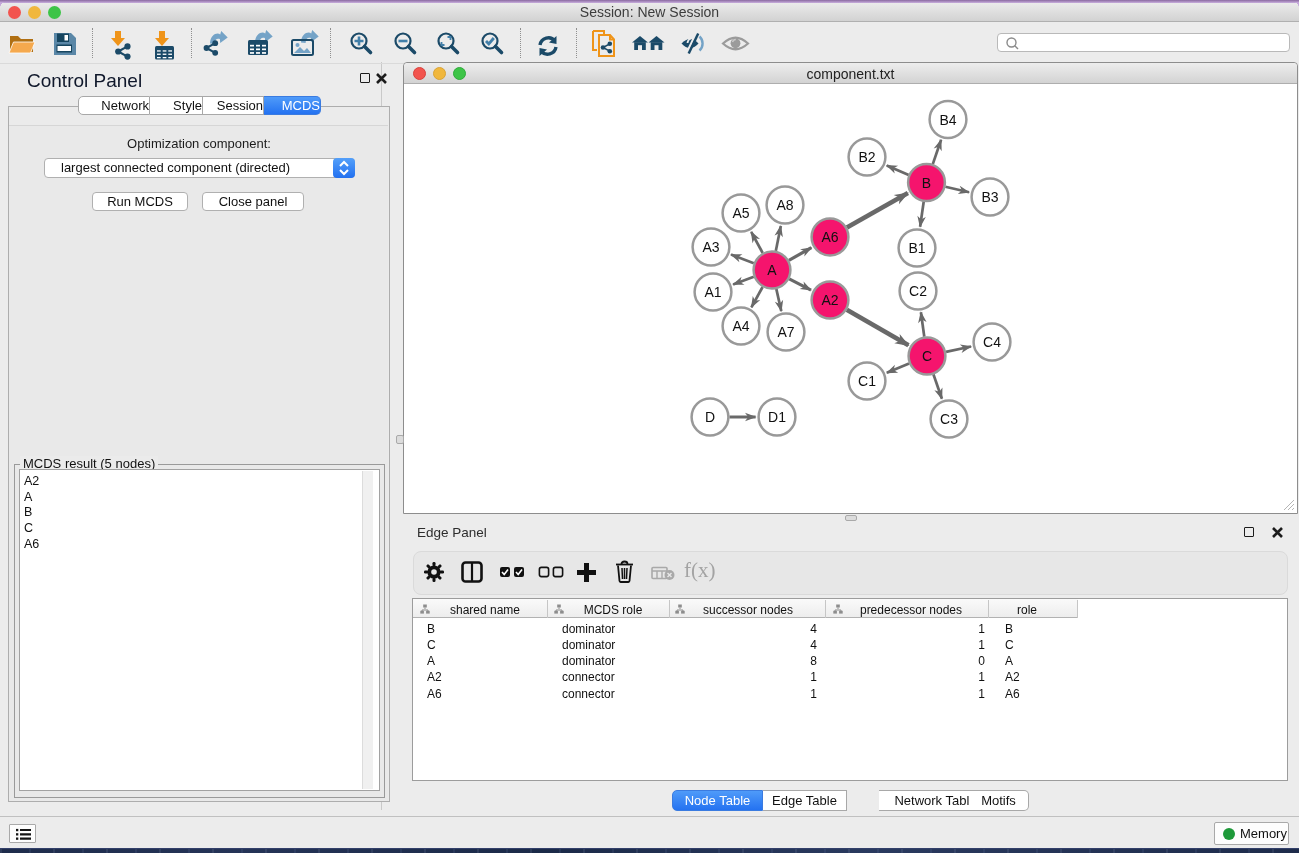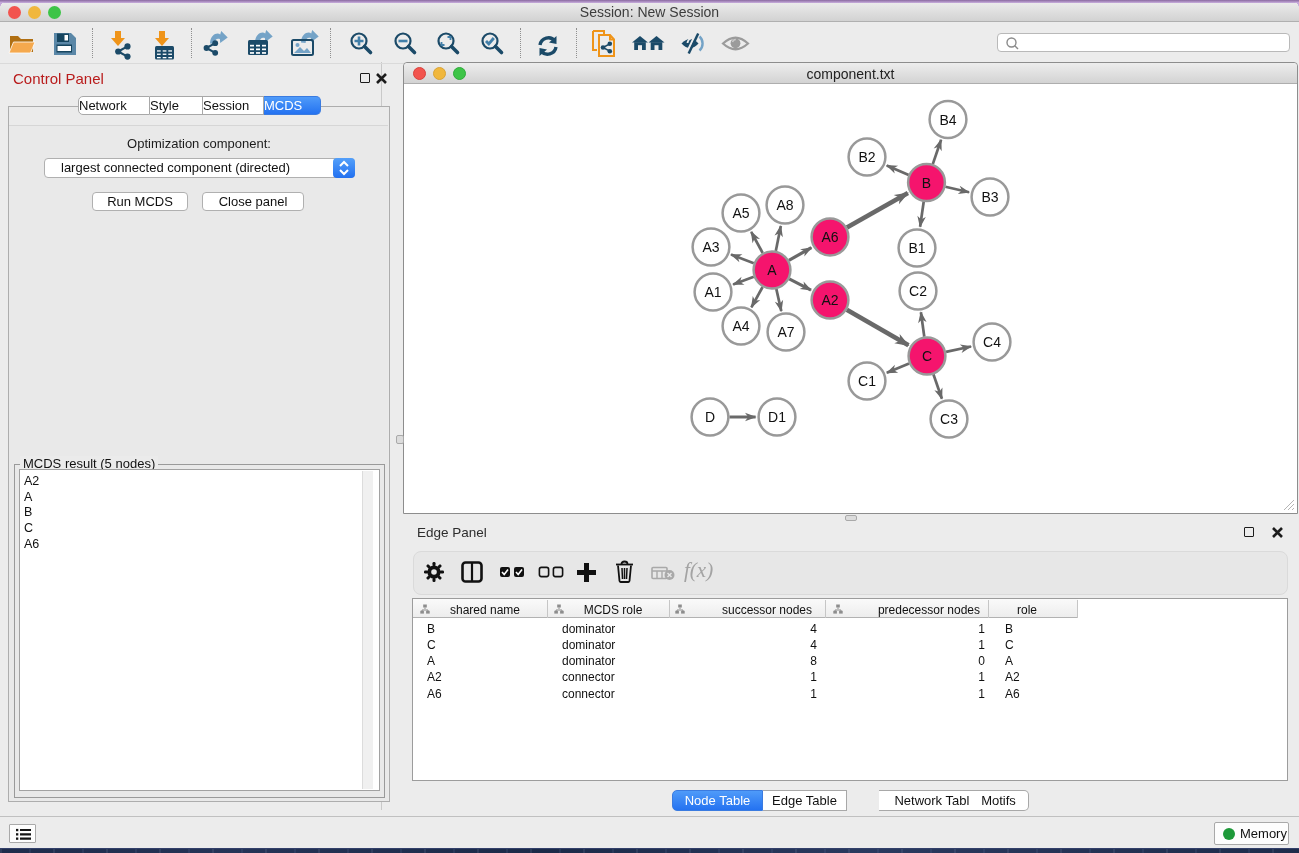--- a/index.html
+++ b/index.html
@@ -6,25 +6,25 @@
 #top{position:absolute;left:0;top:0;width:1299px;height:3px;
  background:linear-gradient(#8a6aa0,#c9aede)}
 .corner{position:absolute;top:2px;width:5px;height:5px}
 #titlebar{position:absolute;left:0;top:2px;width:1299px;height:20px;
  background:linear-gradient(#ececec,#d2d2d2);border-bottom:1px solid #b0b0b0;border-radius:5px 5px 0 0}
 .tl{position:absolute;top:4px;width:13px;height:13px;border-radius:50%}
 #titletext{position:absolute;top:2px;width:100%;text-align:center;font-size:14px;color:#3c3c3c}
 .tsep{position:absolute;top:28px;height:30px;border-left:1px dotted #8f8f8f}
 #search{position:absolute;left:997px;top:33px;width:293px;height:19px;background:#fff;
  border:1px solid #b9b9b9;border-radius:4px}
-#cptitle{position:absolute;left:13px;top:70px;font-size:15px;color:#b91c1c}
+#cptitle{position:absolute;left:27px;top:70px;font-size:19px;color:#0f172a}
 #cpbox{position:absolute;left:8px;top:106px;width:382px;height:696px;border:1px solid #adadad;background:#ebebeb}
 #cpbox2{position:absolute;left:9px;top:125px;width:379px;height:676px;background:#e9e9e9;border-top:1px solid #d6d6d6}
 .tab{position:absolute;top:96px;height:19px;background:#fff;border:1px solid #a8a8a8;
- font-size:13px;text-align:left;color:#111;line-height:18px}
+ font-size:13px;text-align:right;color:#111;line-height:18px}
 .tabsel{background:linear-gradient(#4f9bf9,#2472f1);color:#fff;border-color:#3a7be0}
 #optlab{position:absolute;left:8px;top:136px;width:382px;text-align:center;font-size:13px;color:#1c1c1c}
 #sel{position:absolute;left:44px;top:158px;width:311px;height:20px;background:#fff;
  border:1px solid #b0b0b0;border-radius:4px;font-size:13px;line-height:18px;color:#111;
  padding-left:16px}
 #stepper{position:absolute;left:333px;top:158px;width:22px;height:20px;border-radius:4px;
  background:linear-gradient(#54a0fa,#2270f0)}
 .btn{position:absolute;top:192px;height:19px;background:#fff;border:1px solid #b0b0b0;
  border-radius:4px;font-size:13px;text-align:center;line-height:17px;color:#111}
 #grp{position:absolute;left:14px;top:464px;width:371px;height:334px;border:1px solid #9a9a9a}
@@ -358,21 +358,21 @@
     <line x1="1" y1="4.5" x2="18" y2="4.5" stroke="#111" stroke-width="1.8"></line>
     <path d="M6.5,4 Q6.5,1.5 9.5,1.5 Q12.5,1.5 12.5,4" fill="none" stroke="#111" stroke-width="1.8"></path>
     <path d="M7,8 L7.5,19 M9.5,8 L9.5,19 M12,8 L11.5,19" stroke="#111" stroke-width="1.5" fill="none"></path>
   </svg>
 <svg style="position:absolute;left:651px;top:566px" width="24" height="14">
     <rect x="1" y="1.5" width="15" height="11" rx="1" fill="none" stroke="#a9a9a9" stroke-width="1.6"></rect>
     <path d="M1,5 H16 M6,5 V12.5 M11,5 V12.5" stroke="#a9a9a9" stroke-width="1.4"></path>
     <circle cx="18.5" cy="9" r="5" fill="#a9a9a9"></circle>
     <path d="M16.5,7 l4,4 m0,-4 l-4,4" stroke="#e8e8e8" stroke-width="1.4"></path>
   </svg>
-<div style="position:absolute;left:684px;top:558px;font-family:'Liberation Serif',serif;font-style:italic;font-size:21px;color:#a3a3a3">f(x)</div>
+<div style="position:absolute;left:684px;top:558px;font-family:'Liberation Serif',serif;font-size:21px;color:#a3a3a3">f(x)</div>
 <div id="tbl"></div>
 <div id="thead"></div>
 <svg style="position:absolute;left:420px;top:604px" width="10" height="10">
     <rect x="3.2" y="0.5" width="3.6" height="3" fill="#8d8d8d"></rect>
     <path d="M5,3.5 V5 M2,7.2 V6 H8 V7.2" stroke="#8d8d8d" stroke-width="1" fill="none"></path>
     <rect x="0.3" y="6.8" width="3.6" height="2.8" fill="#8d8d8d"></rect>
     <rect x="6.1" y="6.8" width="3.6" height="2.8" fill="#8d8d8d"></rect>
   </svg>
 <div class="th" style="left:430px;width:110px;text-align:center">shared name</div>
 <svg style="position:absolute;left:554px;top:604px" width="10" height="10">
@@ -381,28 +381,28 @@
     <rect x="0.3" y="6.8" width="3.6" height="2.8" fill="#8d8d8d"></rect>
     <rect x="6.1" y="6.8" width="3.6" height="2.8" fill="#8d8d8d"></rect>
   </svg>
 <div class="th" style="left:563px;width:100px;text-align:center">MCDS role</div>
 <svg style="position:absolute;left:675px;top:604px" width="10" height="10">
     <rect x="3.2" y="0.5" width="3.6" height="3" fill="#8d8d8d"></rect>
     <path d="M5,3.5 V5 M2,7.2 V6 H8 V7.2" stroke="#8d8d8d" stroke-width="1" fill="none"></path>
     <rect x="0.3" y="6.8" width="3.6" height="2.8" fill="#8d8d8d"></rect>
     <rect x="6.1" y="6.8" width="3.6" height="2.8" fill="#8d8d8d"></rect>
   </svg>
-<div class="th" style="left:684px;width:128px;text-align:right">successor nodes</div>
+<div class="th" style="left:684px;width:128px;text-align:center">successor nodes</div>
 <svg style="position:absolute;left:833px;top:604px" width="10" height="10">
     <rect x="3.2" y="0.5" width="3.6" height="3" fill="#8d8d8d"></rect>
     <path d="M5,3.5 V5 M2,7.2 V6 H8 V7.2" stroke="#8d8d8d" stroke-width="1" fill="none"></path>
     <rect x="0.3" y="6.8" width="3.6" height="2.8" fill="#8d8d8d"></rect>
     <rect x="6.1" y="6.8" width="3.6" height="2.8" fill="#8d8d8d"></rect>
   </svg>
-<div class="th" style="left:842px;width:138px;text-align:right">predecessor nodes</div>
+<div class="th" style="left:842px;width:138px;text-align:center">predecessor nodes</div>
 <div class="th" style="left:983px;width:88px;text-align:center">role</div>
 <div class="thsep" style="left:547px"></div>
 <div class="thsep" style="left:669px"></div>
 <div class="thsep" style="left:825px"></div>
 <div class="thsep" style="left:988px"></div>
 <div class="thsep" style="left:1077px"></div>
 <div class="trow" style="top:621px">
     <span style="position:absolute;left:427px">B</span>
     <span style="position:absolute;left:562px">dominator</span>
     <span style="position:absolute;left:700px;width:117px;text-align:right">4</span>

